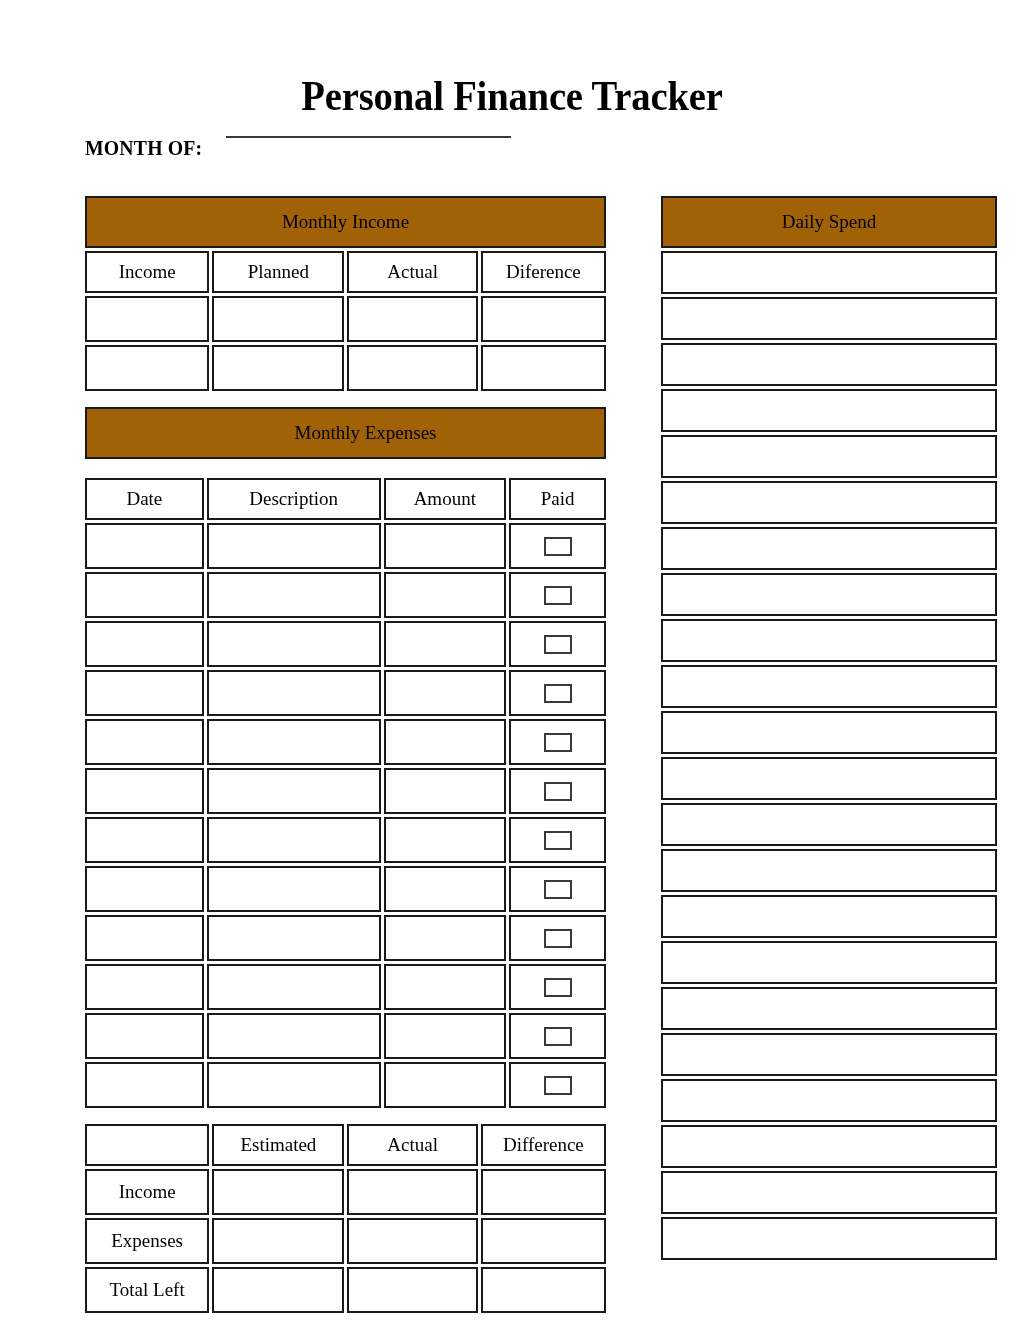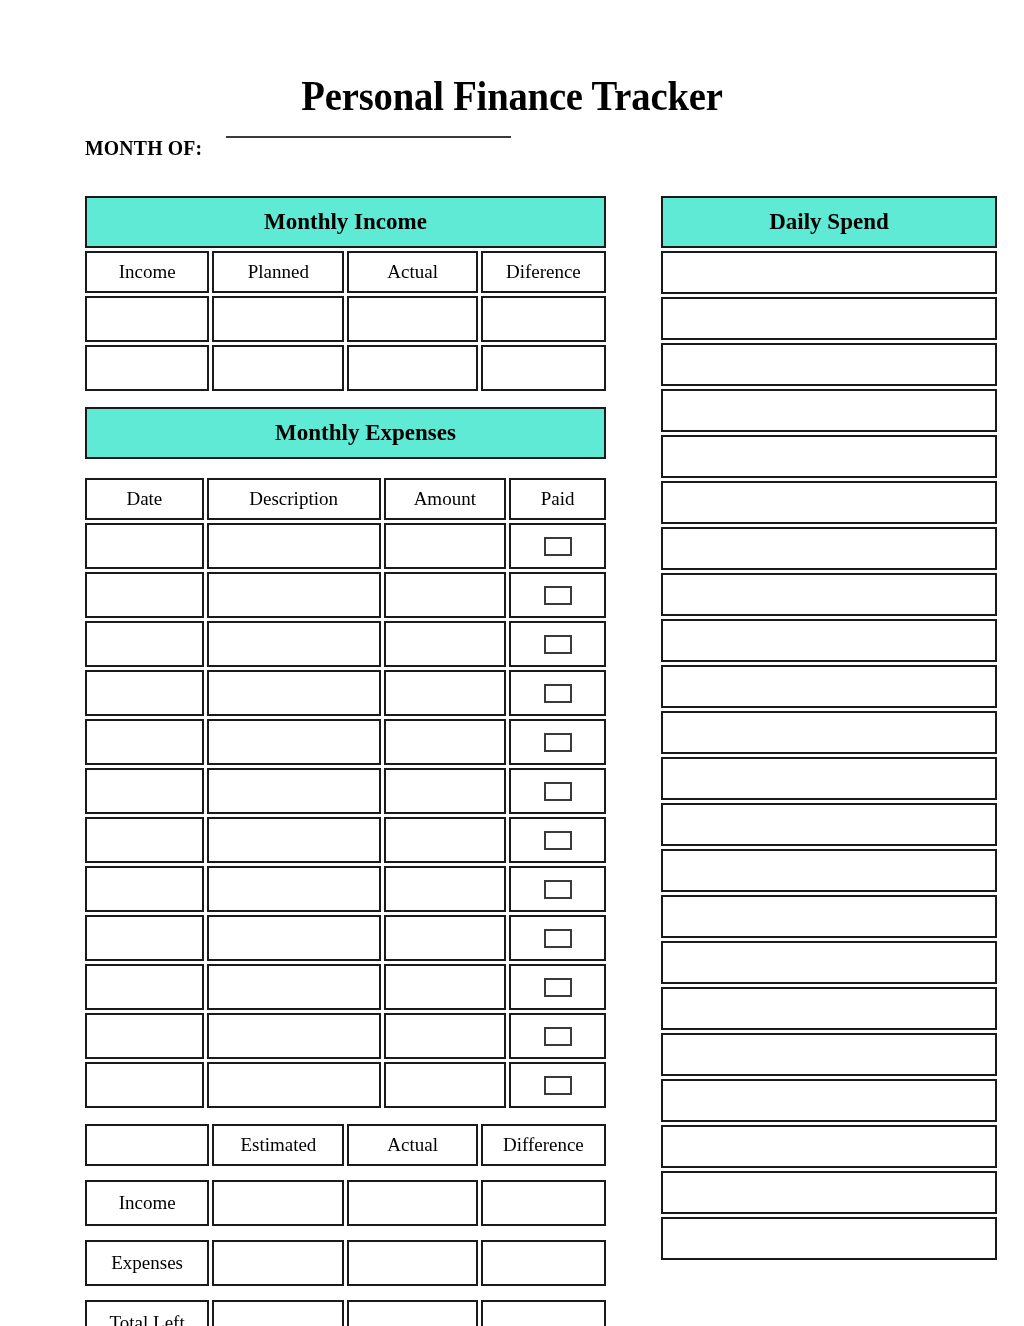--- a/index.html
+++ b/index.html
@@ -57,28 +57,28 @@
   .month-line {
     flex: 0 0 285px;
     height: 0;
     margin-left: 16px;
     margin-bottom: 3px;
     border-bottom: 2px solid #3a3a3a;
   }
 
   
   .section-head {
-    background: #5eead4;
+    background: #a16207;
     border: 2px solid #1a1a1a;
     box-sizing: border-box;
     display: flex;
     align-items: center;
     justify-content: center;
-    font-size: 23px;
-    font-weight: bold;
+    font-size: 19px;
+    font-weight: normal;
   }
 
   .grid-row {
     display: flex;
     box-sizing: border-box;
     border-radius: 9px;
   }
   .cell {
     box-sizing: border-box;
     border: 2px solid #1a1a1a;
@@ -126,21 +126,21 @@
     width: 28px;
     height: 19px;
     border: 2px solid #3a3a3a;
     background: #ffffff;
     box-sizing: border-box;
   }
 
   .balance-wrap { margin-top: 16px; }
   .balance-head { height: 52px; }
   .balance-table { margin-top: 3px; }
-  .balance-table .grid-row { margin-bottom: 14px; }
+  .balance-table .grid-row { margin-bottom: 3px; }
   .balance-table .grid-row:last-child { margin-bottom: 0; }
 
   
   .right-col {
     position: absolute;
     left: 622px;
     top: 196px;
     width: 336px;
     padding-left: 39px;
   }

